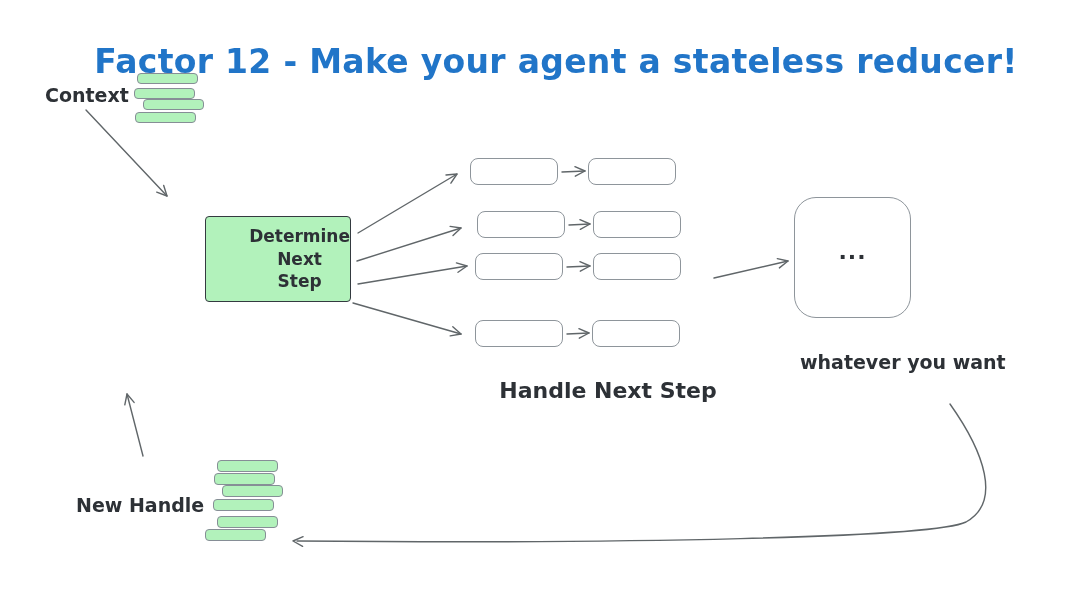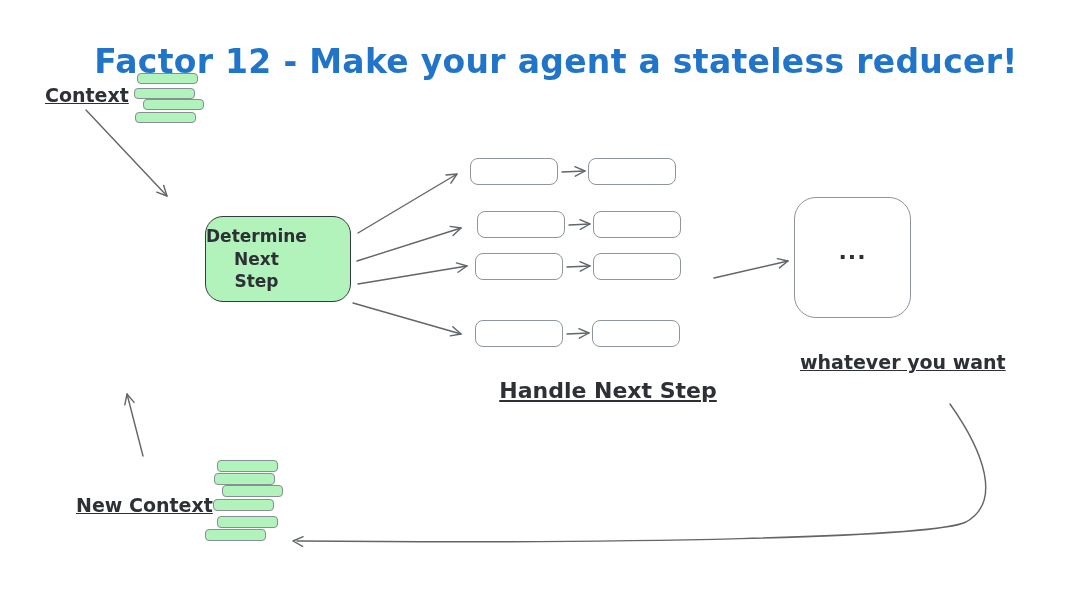--- a/index.html
+++ b/index.html
@@ -7,35 +7,35 @@
     position:relative;width:1080px;height:607px;overflow:hidden;
     font-family:"DejaVu Sans","Liberation Sans",sans-serif;
     color:var(--text-dark,#2d3136);
   }
   #arrow-layer{position:absolute;left:0;top:0;width:1080px;height:607px;pointer-events:none;}
   #arrow-layer path{stroke:var(--line-gray,#606669);stroke-width:1.4;fill:none;stroke-linecap:round;stroke-linejoin:round;}
   .title{
     position:absolute;top:26px;left:0;width:100%;margin:16px;text-align:center;
     font-size:33px;font-weight:700;letter-spacing:.3px;color:var(--title-blue,#2175c8);
   }
-  .hand{font-weight:600;color:var(--text-dark,#2d3136);text-decoration:underline;}
+  .hand{font-weight:600;color:var(--text-dark,#2d3136);}
   .label{position:absolute;font-size:19px;white-space:nowrap;}
   .bars{position:absolute;}
   .bar{
     position:absolute;width:61px;border-radius:4px;
     background:var(--bar-green-fill,#b2f2bb);
     border:1.4px solid var(--bar-border,#868e96);
     box-sizing:border-box;
   }
   .determine-box{
     position:absolute;left:205px;top:216px;width:146px;height:86px;
     background:var(--box-green-fill,#b2f2bb);
     border:1.7px solid var(--box-green-border,#343a40);
-    border-radius:18px;box-sizing:border-box;
-    display:flex;align-items:center;justify-content:flex-start;text-align:center;
+    border-radius:4px;box-sizing:border-box;
+    display:flex;align-items:center;justify-content:flex-end;text-align:center;
   }
   .determine-box span{white-space:pre-line;font-size:17px;line-height:1.32;font-weight:600;}
   .white-box{
     position:absolute;width:88px;height:27px;border-radius:8px;box-sizing:border-box;
     border:1.4px solid var(--white-box-border,#8e959b);background:#fff;
   }
   .big-box{
     position:absolute;left:794px;top:197px;width:117px;height:121px;
     border:1.4px solid var(--white-box-border,#8e959b);border-radius:22px;box-sizing:border-box;
     display:flex;align-items:center;justify-content:center;background:#fff;
@@ -103,21 +103,21 @@
       <div class="white-box" style="left: 475px; top: 320px;"></div>
       <div class="white-box" style="left: 592px; top: 320px;"></div>
     </div>
   <div class="label hand" id="handle-label">Handle Next Step</div>
 
   <div class="big-box">
     <span>...</span>
   </div>
   <div class="label hand" id="whatever-label">whatever you want</div>
 
-  <span class="label hand" id="new-context-label">New Context</span>
+  <span class="label hand" id="new-context-label">New Handle</span>
   <div class="bars" id="new-context-bars" style="left:205px;top:458px;width:84px;height:84px;">
       <div class="bar" style="left: 12px; top: 2px; height: 12px;"></div>
       <div class="bar" style="left: 9px; top: 15px; height: 12px;"></div>
       <div class="bar" style="left: 17px; top: 27px; height: 12px;"></div>
       <div class="bar" style="left: 8px; top: 41px; height: 12px;"></div>
       <div class="bar" style="left: 12px; top: 58px; height: 12px;"></div>
       <div class="bar" style="left: 0px; top: 71px; height: 12px;"></div>
     </div>
 </div>
 

